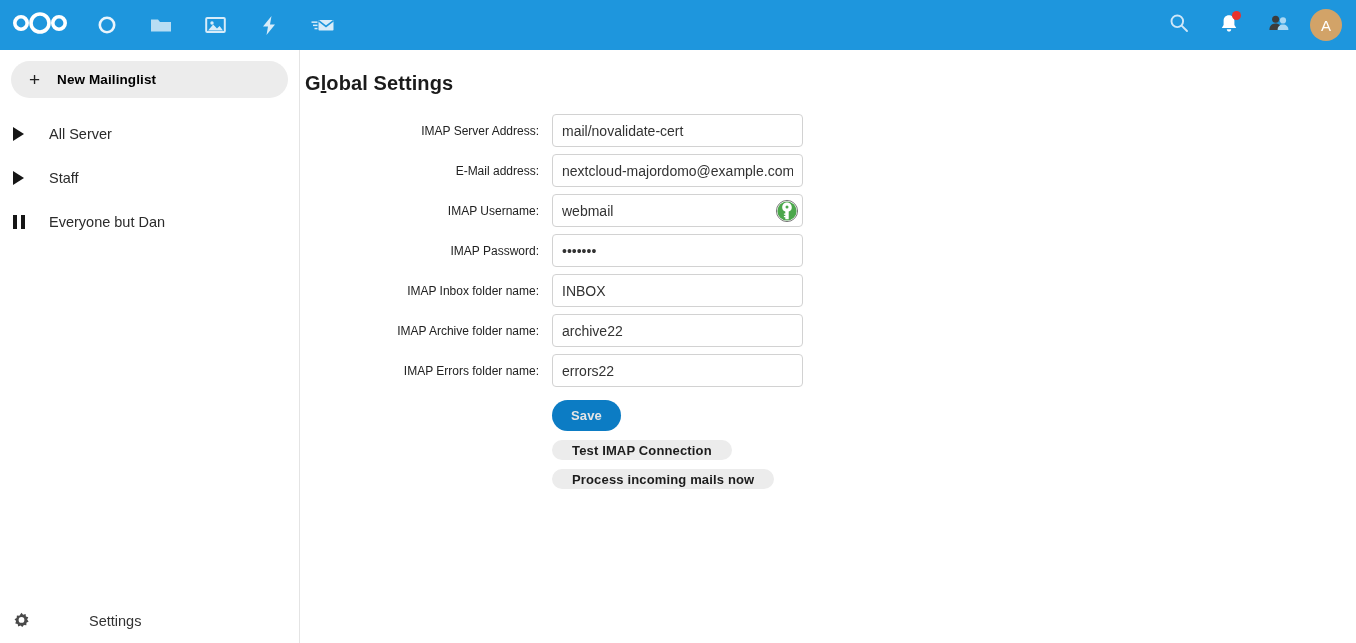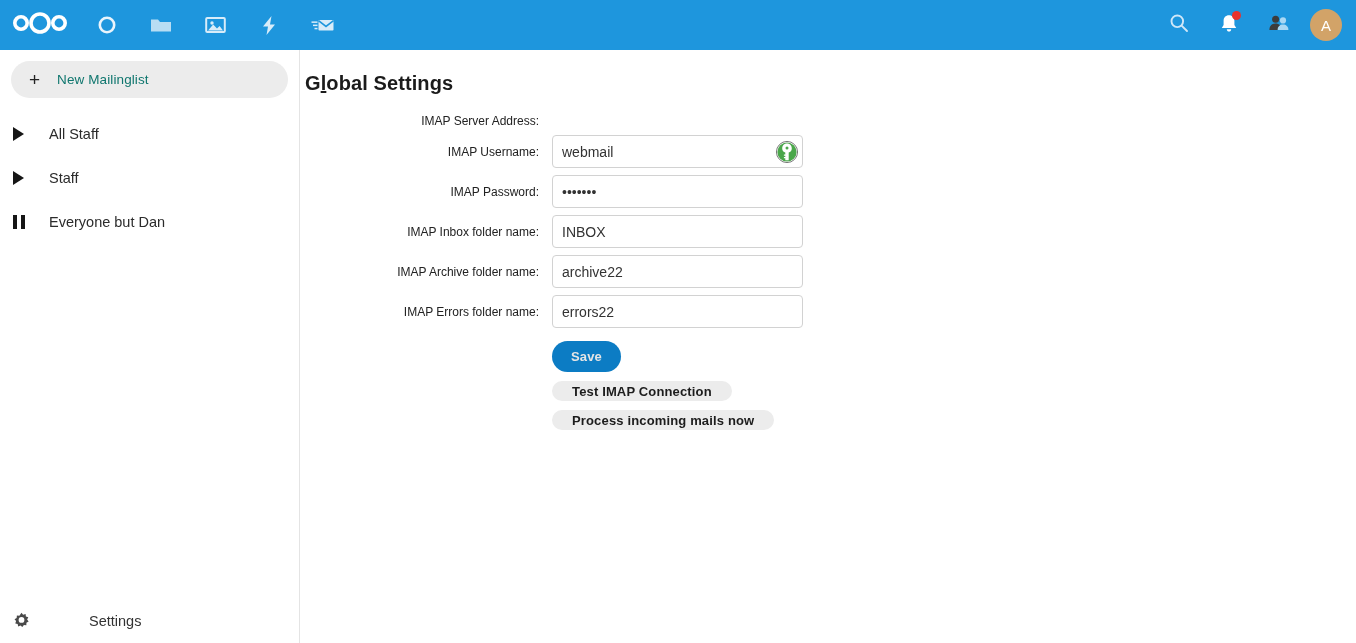--- a/index.html
+++ b/index.html
@@ -65,21 +65,21 @@
     border-radius: 19px;
     display: flex; align-items: center;
     padding-left: 18px;
     cursor: pointer;
   }
   .new-ml-plus {
     font-size: 19px; color: #222222; line-height: 1;
     margin-right: 17px; font-weight: 400;
   }
   .new-ml-label {
-    font-size: 13.5px; font-weight: normal; color: #0f766e;
+    font-size: 13.5px; font-weight: bold; color: #000000;
     letter-spacing: .1px;
   }
   .ml-list { margin-top: 14px; }
   .ml-item {
     height: 44px; display: flex; align-items: center;
     padding-left: 13px; cursor: pointer;
   }
   .ml-icon {
     width: 34px; display: flex; align-items: center; justify-content: flex-start;
     color: #161616;
@@ -263,21 +263,21 @@
     <span class="new-ml-plus">+</span>
     <span class="new-ml-label">New Mailinglist</span>
   </div>
 
   <div class="ml-list">
 
     <div class="ml-item">
       <span class="ml-icon">
           <span class="tri"></span>
         </span>
-      <span class="ml-label">All Staff</span>
+      <span class="ml-label">All Server</span>
     </div>
 
     <div class="ml-item">
       <span class="ml-icon">
           <span class="tri"></span>
         </span>
       <span class="ml-label">Staff</span>
     </div>
 
     <div class="ml-item">
@@ -305,22 +305,31 @@
 </div>
 
 <div class="main">
 
   <h1 class="page-title"><span>G</span><span class="ak">l</span><span>obal Settings</span></h1>
 
   <div class="form">
 
     <div class="row">
       <div class="row-label">IMAP Server Address:</div>
-    </div>
-
+      <div class="field-wrap">
+        <input class="field" type="text" value="mail/novalidate-cert" style="">
+      </div>
+    </div>
+
+    <div class="row">
+      <div class="row-label">E-Mail address:</div>
+      <div class="field-wrap">
+        <input class="field" type="text" value="nextcloud-majordomo@example.com" style="">
+      </div>
+    </div>
 
     <div class="row">
       <div class="row-label">IMAP Username:</div>
       <div class="field-wrap">
         <input class="field" type="text" value="webmail" style="">
         <span class="keepass-icon">
           <svg width="24" height="24" viewBox="0 0 24 24">
             <circle cx="12" cy="12" r="10.6" fill="#ffffff" stroke="#7b7b7b" stroke-width="1"></circle>
             <circle cx="12" cy="12" r="9.6" fill="#4ba74b"></circle>
             <path d="M12 3.6 C8.9 3.6 7.2 5.9 7.2 8.4 C7.2 10.6 8.6 12 10.3 12.6 L10.3 14.4 L8.9 14.4 L8.9 15.7 L10.3 15.7 L10.3 17 L8.9 17 L8.9 18.3 L10.3 18.3 L10.3 20.2 L13.7 20.2 L13.7 12.6 C15.4 12 16.8 10.6 16.8 8.4 C16.8 5.9 15.1 3.6 12 3.6 Z" fill="#ffffff"></path>

